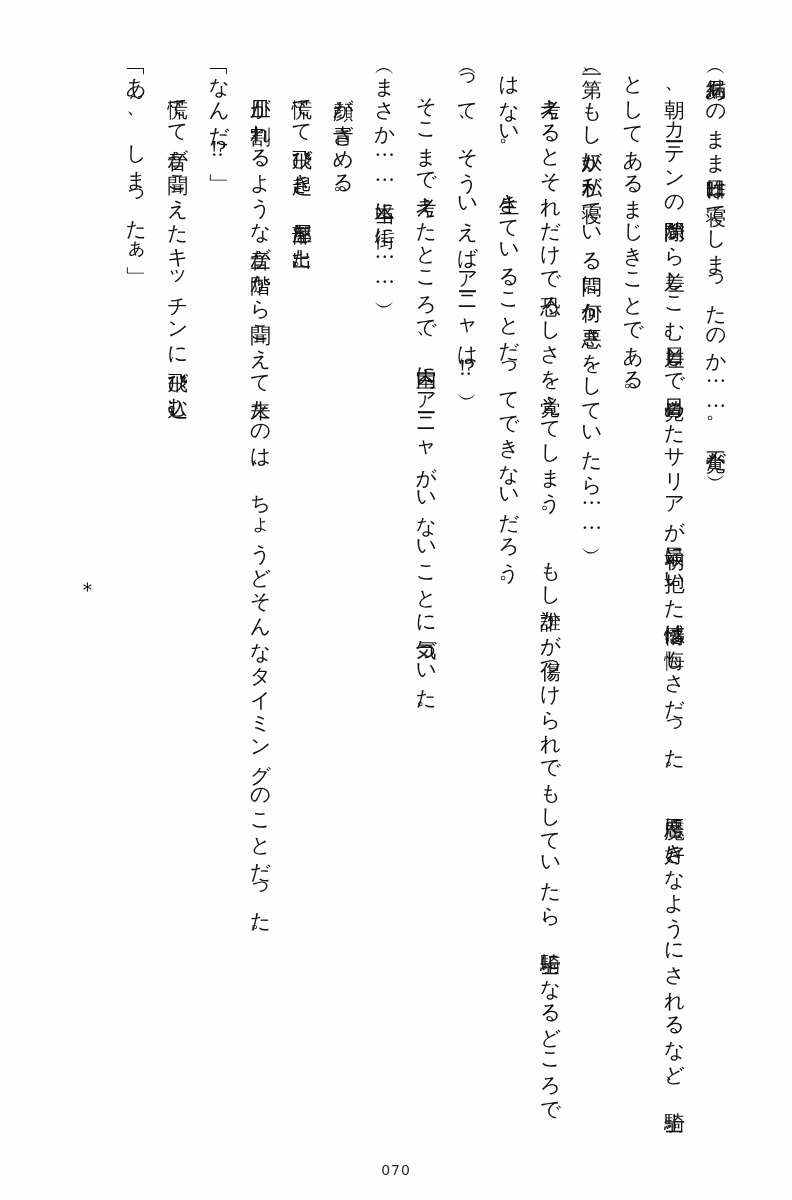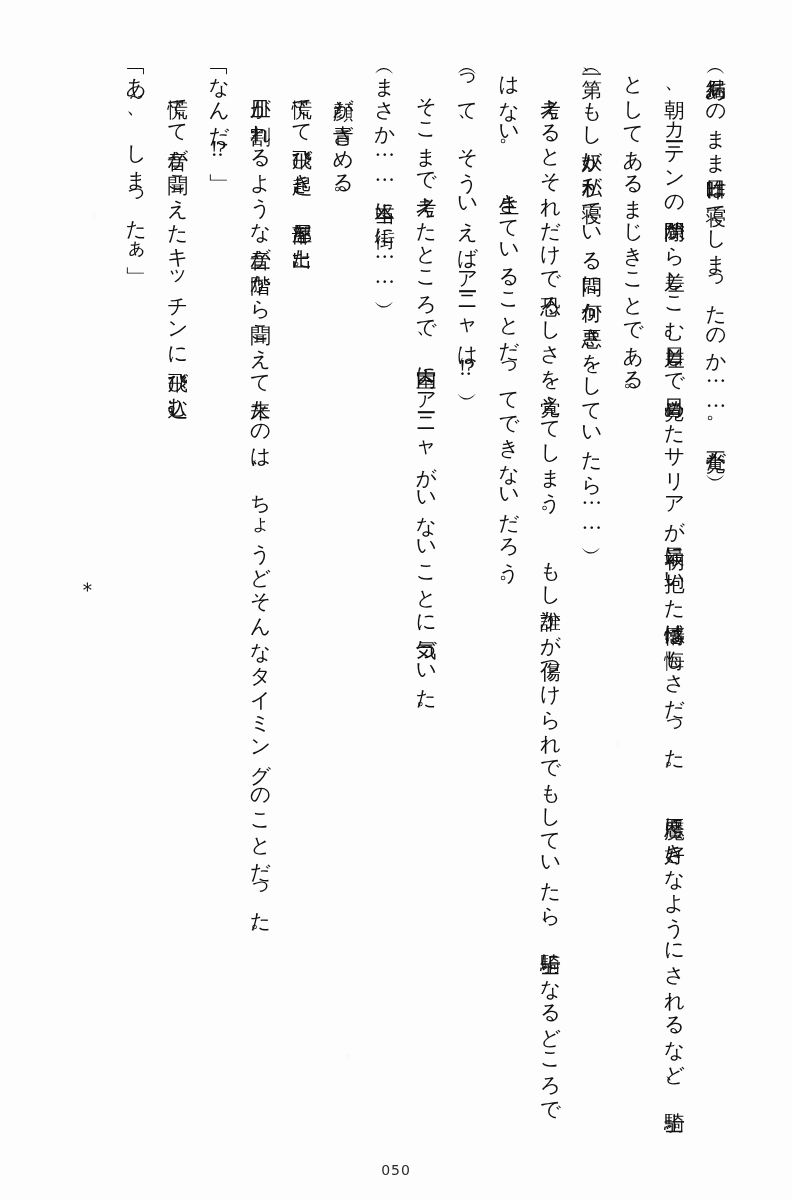--- a/index.html
+++ b/index.html
@@ -89,15 +89,15 @@
     <p>　顔が青ざめる。</p>
     <p>　慌てて飛び起き、部屋を出た。</p>
     <p>　皿が割れるような音が一階から聞こえて来たのは、ちょうどそんなタイミングのことだった。</p>
     <p>「なんだ⁉」</p>
     <p>　慌てて音が聞こえたキッチンに飛び込む。</p>
     <p>「あ～、しまったぁ」</p>
   </div>
 
   <div class="scene-break">＊</div>
 
-  <div class="folio">050</div>
+  <div class="folio">070</div>
 
 </div>
 
 </body></html>

